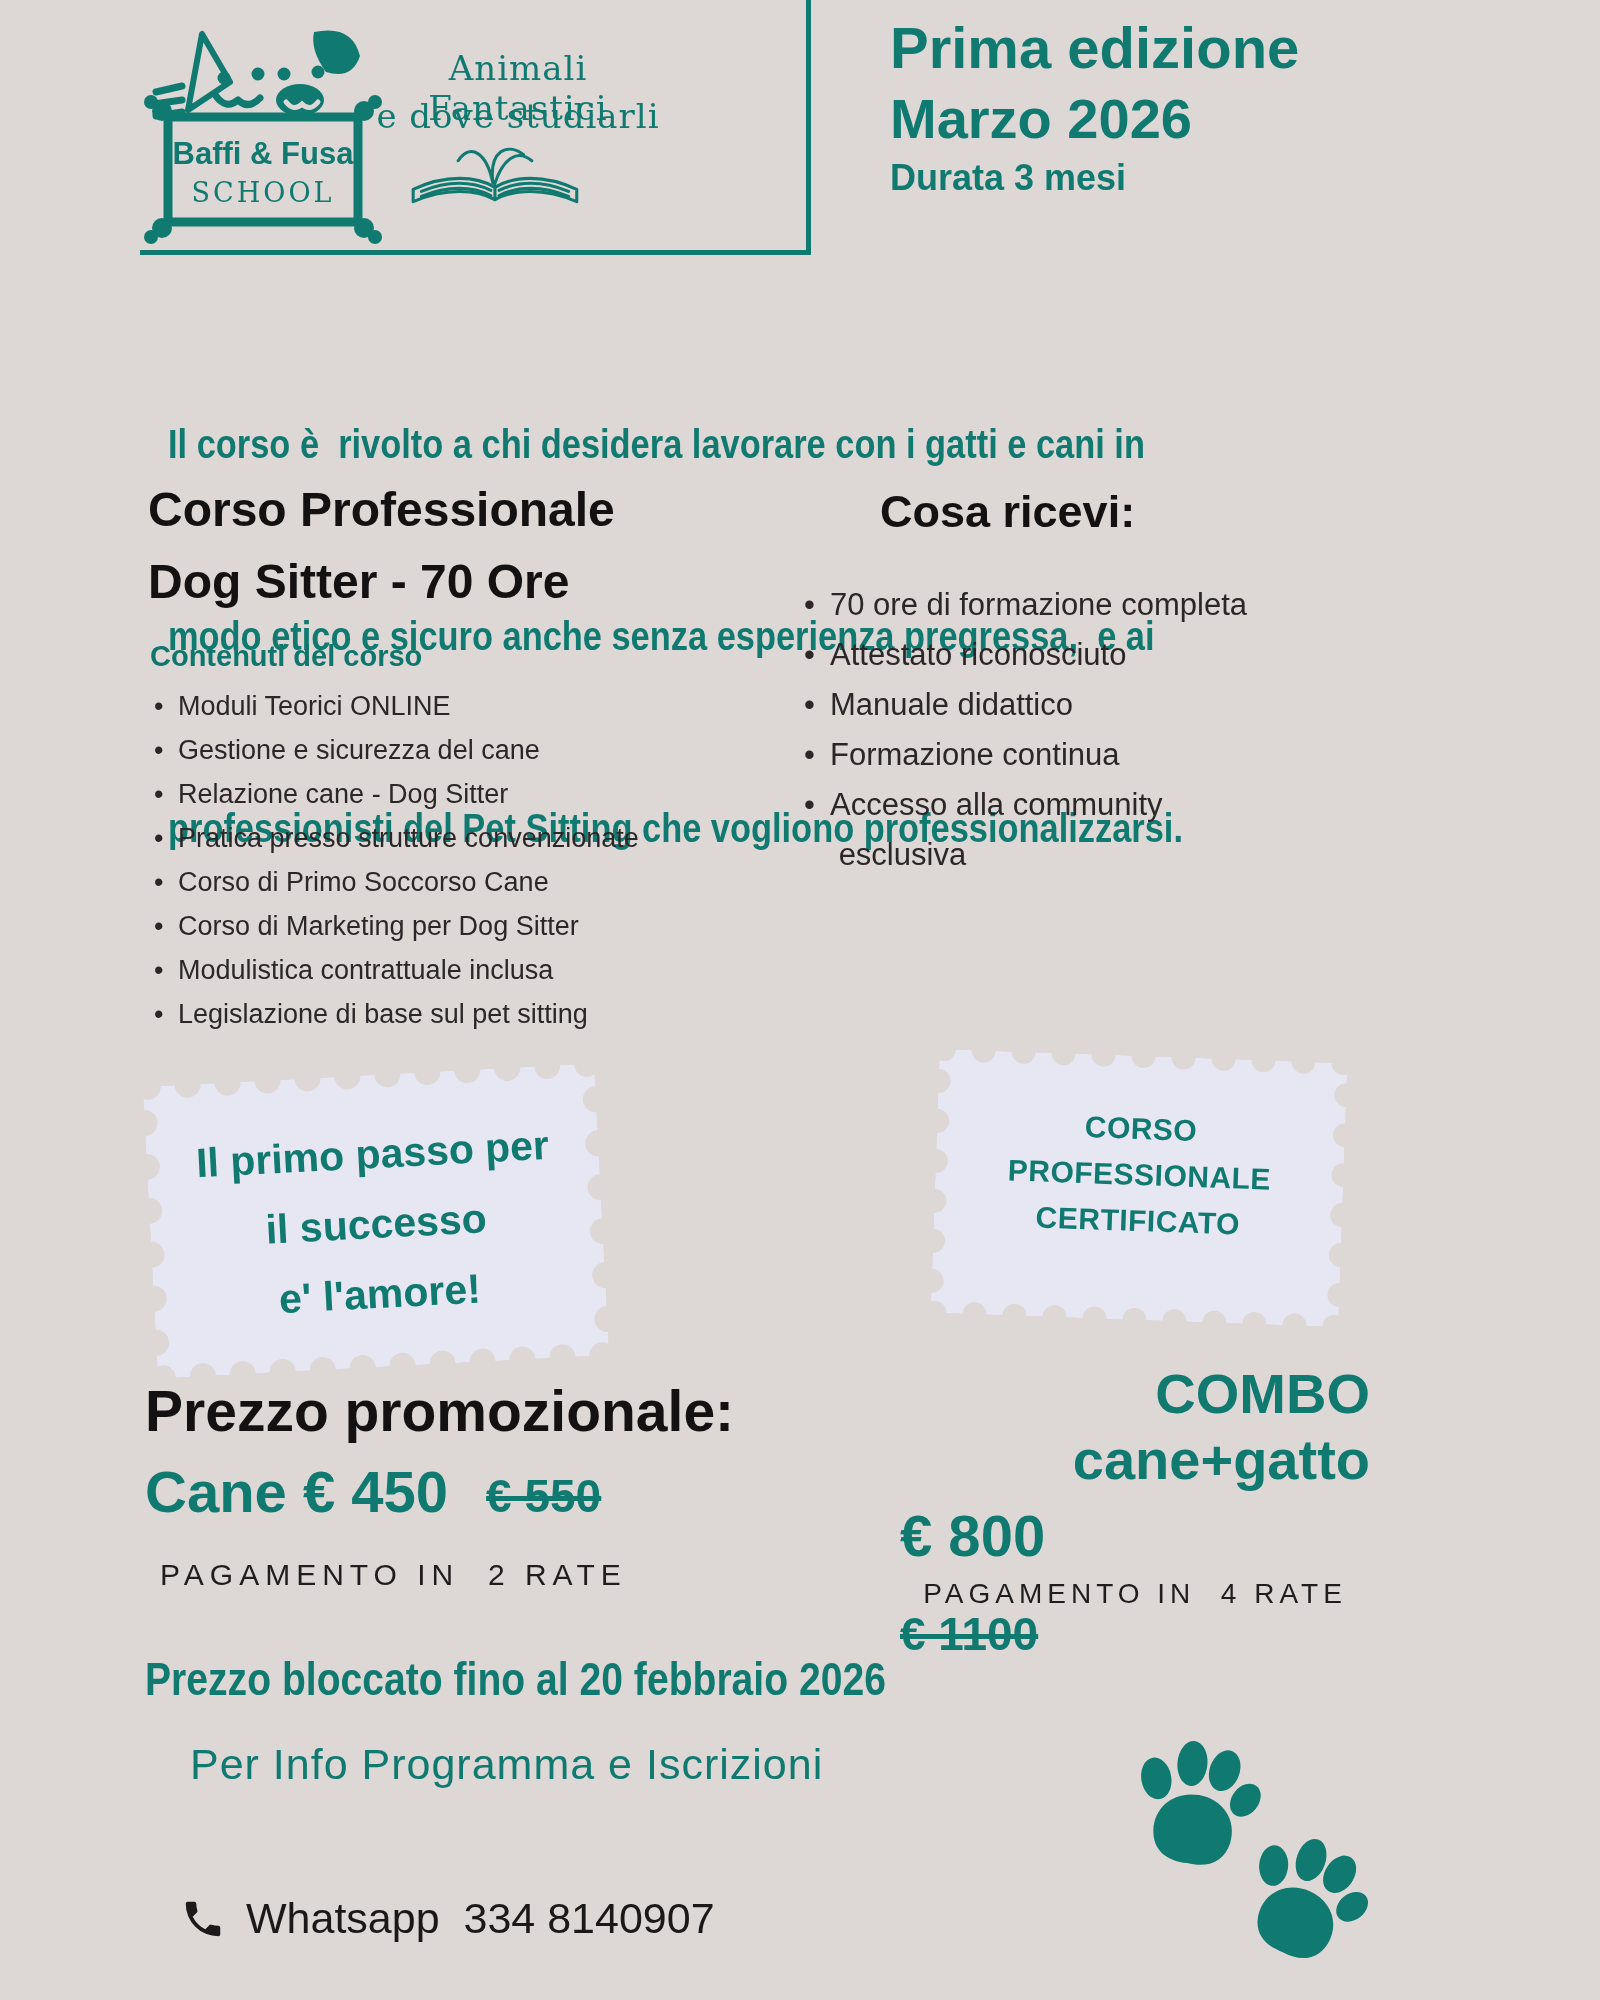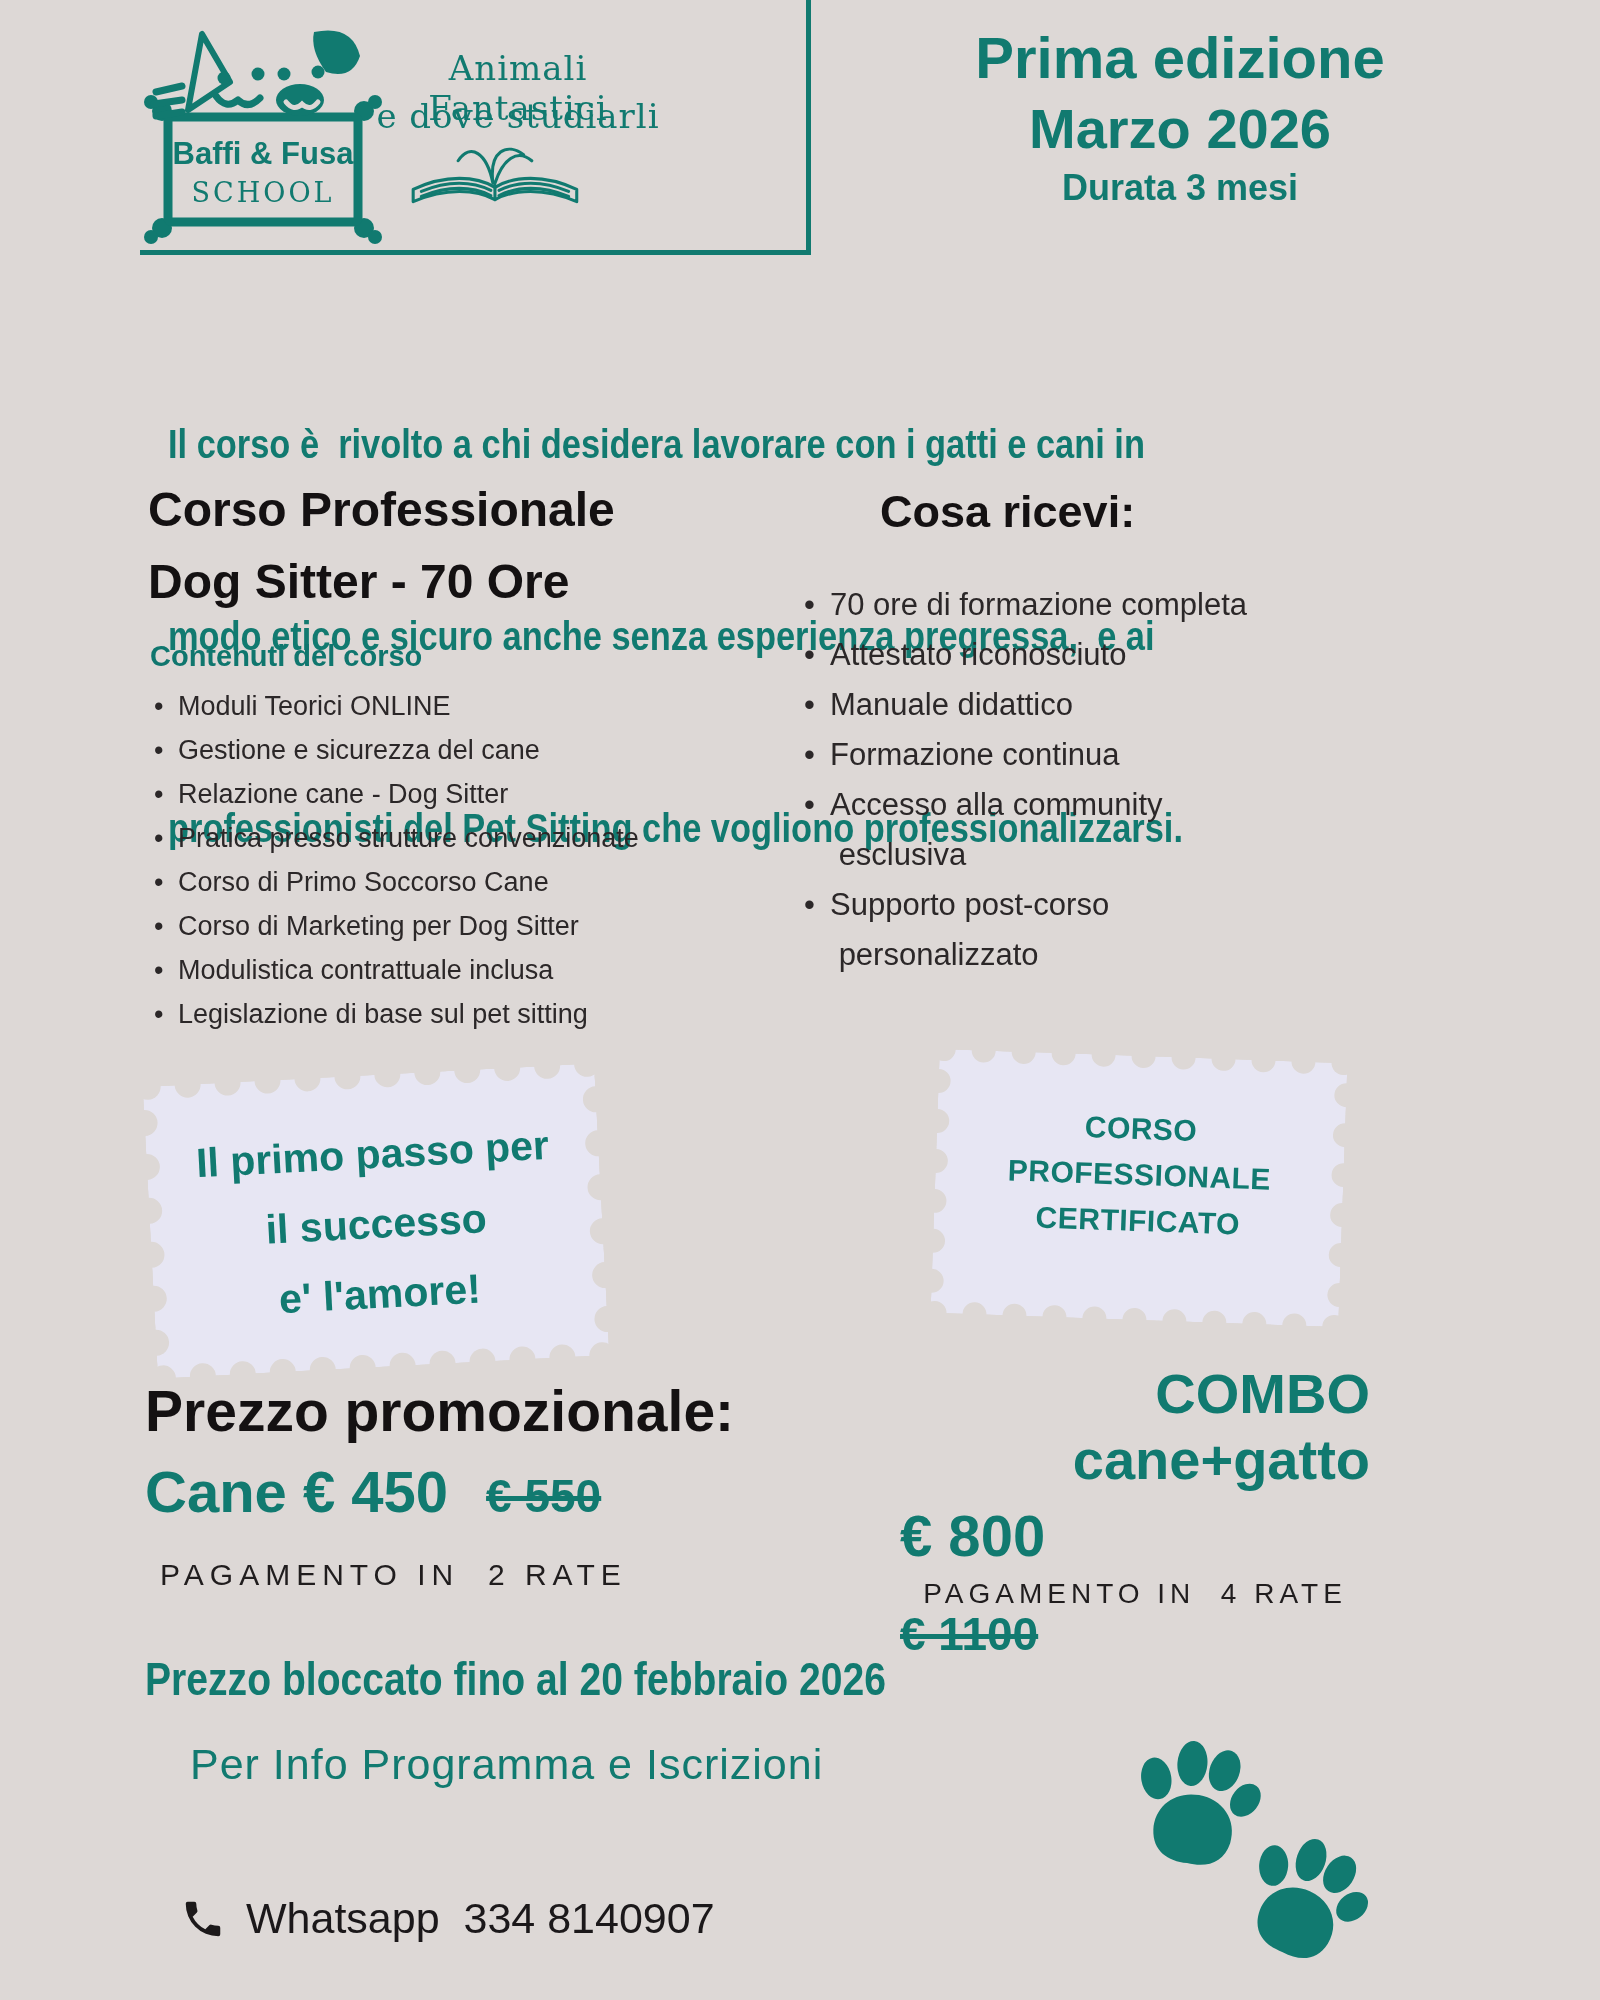--- a/index.html
+++ b/index.html
@@ -5,21 +5,21 @@
   html,body{margin:0;padding:0;background:#b9b4b2;}
   .canvas{position:relative;width:1600px;height:2000px;background:#ddd8d6;overflow:hidden;
           font-family:"Liberation Sans",sans-serif;color:#1c191a;}
   .abs{position:absolute;}
 
   
   .header-frame{left:140px;top:-14px;width:666px;height:264px;
                 border-right:5px solid #117a70;border-bottom:5px solid #117a70;}
   .tagline{width:300px;text-align:center;font-family:"DejaVu Serif","Liberation Serif",serif;
            font-size:34px;color:#117a70;letter-spacing:1px;}
-  .edition{left:890px;top:26px;width:580px;text-align:center;color:#117a70;font-weight:800;}
+  .edition{left:890px;top:16px;width:580px;text-align:left;color:#117a70;font-weight:800;}
   .edition .l1{font-size:58px;line-height:64px;}
   .edition .l2{font-size:56px;line-height:62px;margin-top:8px;}
   .edition .l3{font-size:36px;line-height:44px;margin-top:6px;}
 
   
   .intro{left:168px;top:284px;width:1300px;color:#117a70;font-weight:700;font-size:40px;
          line-height:64px;transform:scaleX(.86);transform-origin:left top;white-space:pre;}
 
   
   .course-title{left:148px;top:474px;font-size:48px;font-weight:800;line-height:72px;color:#141112;}
@@ -142,22 +142,20 @@
     </ul>
 
   <div class="abs benefits-heading">Cosa ricevi:</div>
   <ul class="abs plain benefits-list">
       <li>70 ore di formazione completa</li>
       <li>Attestato riconosciuto</li>
       <li>Manuale didattico</li>
       <li>Formazione continua</li>
       <li>Accesso alla community
  esclusiva</li>
-      <li>Supporto post-corso
- personalizzato</li>
     </ul>
 
   <div class="abs stamp stamp-quote">
     <svg width="452" height="292" viewBox="0 0 452 292">
       <defs>
           <mask id="mq">
         <rect width="452" height="292" fill="#fff"></rect>
         <g fill="#000">
           <circle cx="5" cy="0" r="13"></circle>
               <circle cx="45" cy="0" r="13"></circle>

